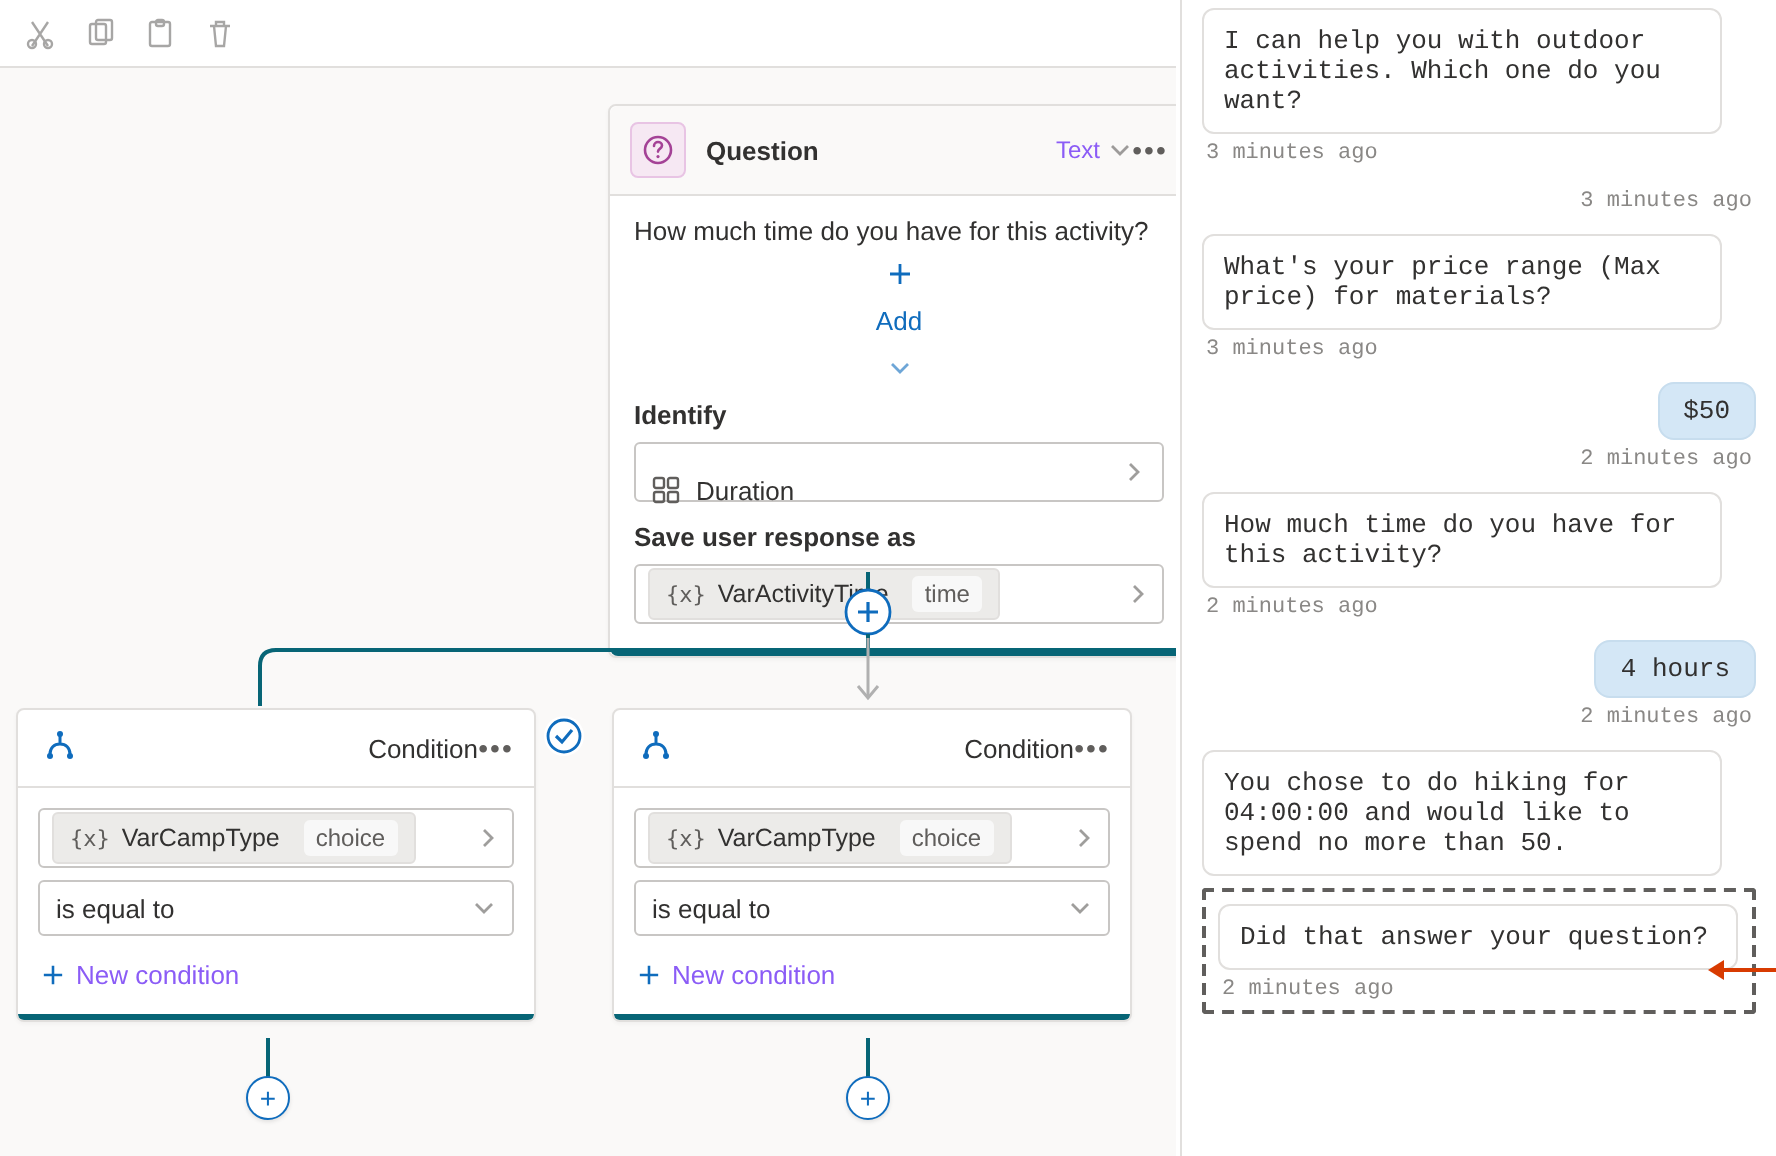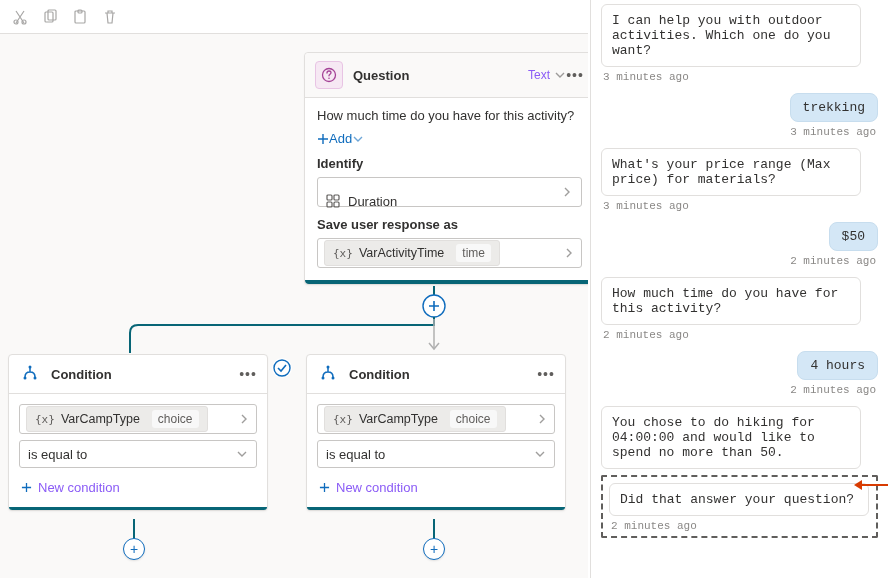--- a/index.html
+++ b/index.html
@@ -62,21 +62,21 @@
     background:#f6e8f3;
     border:1px solid #e8c4e4;
     display:flex; align-items:center; justify-content:center;
     margin-right:10px;
   }
   .q-title { font-weight:600; flex:1; }
   .q-type { font-size:12px; color:#8b5cf6; margin-right:4px;margin-left:32px; }
   .dots { width:18px; text-align:center; color:#605e5c; cursor:pointer; font-size:14px; letter-spacing:1px;}
   .q-body { padding:10px 12px 12px 12px; font-size:13px; }
   .q-prompt { color:#323130; margin-bottom:8px; }
-  .q-add { color:#0f6cbd; font-size:13px; cursor:pointer; display:flex; align-items:center; gap:0;}
+  .q-add { color:#0f6cbd; font-size:13px; cursor:pointer; display:flex; align-items:center; gap:10px;flex-direction:column;}
   .q-section-label { font-weight:600; margin-top:10px; margin-bottom:6px; font-size:13px;}
   .field {
     border:1px solid #c8c6c4; border-radius:3px;
     height:30px; display:flex; align-items:center;
     padding:0 8px; font-size:13px; color:#323130;
     justify-content:space-between;
     background:#fff;
   }
   .field .left { display:flex; align-items:flex-start; gap:8px;margin-top:18px; }
   .pill {
@@ -95,21 +95,21 @@
   .cond2 { left: 306px; top: 354px; }
   .cond-head {
     display:flex; align-items:center; padding:8px 10px;
     border-bottom:1px solid #e1dfdd;
   }
   .cond-icon {
     width:22px; height:22px;
     display:flex; align-items:center; justify-content:center;
     margin-right:10px;
   }
-  .cond-title { font-weight:700; flex:1; }
+  .cond-title { font-weight:400; flex:1;text-align:right; }
   .cond-body { padding:10px 10px 12px 10px; display:flex; flex-direction:column; gap:6px; }
   .select-like {
     border:1px solid #c8c6c4; border-radius:3px; height:28px;
     display:flex; align-items:center; justify-content:space-between;
     padding:0 8px; font-size:13px; background:#fff;
   }
   .new-cond { color:#8b5cf6; display:flex; align-items:center; gap:6px; padding:6px 0 0 2px; cursor:pointer;}
   .cond-underline { height:3px; background:#076576; border-radius:0 0 4px 4px;}
   .check-badge {
     position:absolute; width:20px; height:20px;
@@ -361,21 +361,20 @@
   <div class="plus-node" style="left:123px; top:538px;">+</div>
   <div class="plus-node" style="left:423px; top:538px;">+</div>
 
 </div>
 
 <div class="chat">
   <div class="bot-bubble">I can help you with outdoor activities. Which one do you want?</div>
   <div class="timestamp">3 minutes ago</div>
 
   <div class="user-row">
-    <div class="user-bubble">trekking</div>
     <div class="timestamp-right">3 minutes ago</div>
   </div>
 
   <div class="bot-bubble">What's your price range (Max price) for materials?</div>
   <div class="timestamp">3 minutes ago</div>
 
   <div class="user-row">
     <div class="user-bubble">$50</div>
     <div class="timestamp-right">2 minutes ago</div>
   </div>

